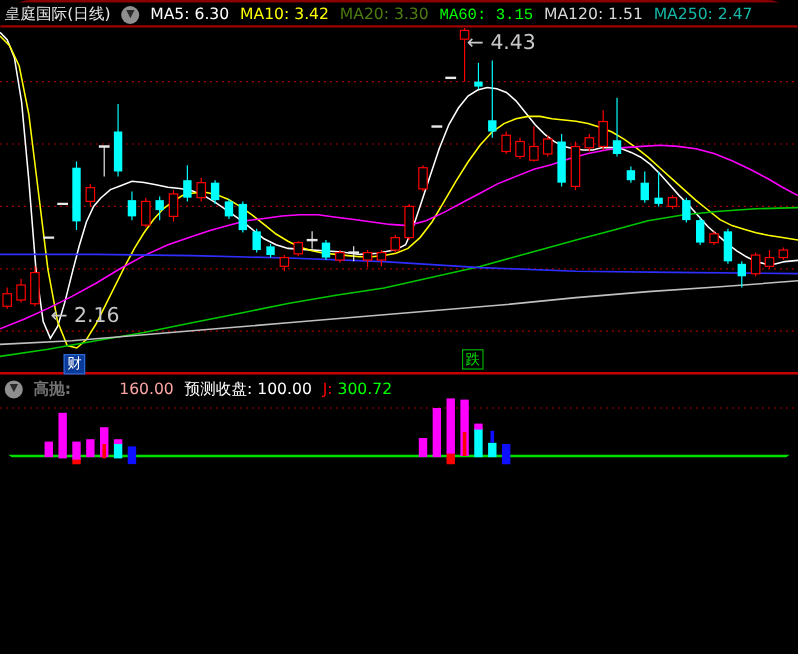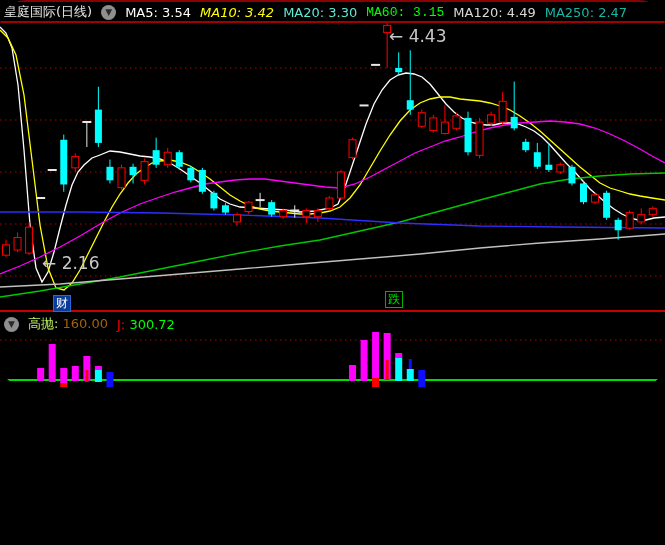--- a/index.html
+++ b/index.html
@@ -261,31 +261,32 @@
       <rect x="649.3000000000001" y="519" width="7" height="8" fill="#ff0000"></rect>
       <line x1="0" y1="22" x2="665" y2="22" stroke="#a00000" stroke-width="2"></line>
       <line x1="0" y1="311" x2="665" y2="311" stroke="#c80000" stroke-width="2"></line>
     </svg>
 
   <div class="topline" style="top:0;"></div>
 
   <div class="hdr" id="main-header">
     <span style="color:#e8e8e8;">皇庭国际(日线)</span>
     <span class="circle-icon">▼</span>
-    <span class="hitem" style="color: rgb(255, 255, 255);"><span>MA5:</span> <span>3.54</span></span>
-    <span class="hitem" style="color: rgb(255, 255, 0); font-style: italic;"><span>MA10:</span> <span>3.42</span></span>
-    <span class="hitem" style="color: #5eead4;"><span>MA20:</span> <span>3.30</span></span>
+    <span class="hitem" style="color: rgb(255, 255, 255);"><span>MA5:</span> <span>6.30</span></span>
+    <span class="hitem" style="color: rgb(255, 255, 0);"><span>MA10:</span> <span>3.42</span></span>
+    <span class="hitem" style="color: #4d7c0f;"><span>MA20:</span> <span>3.30</span></span>
     <span class="hitem" style="color: rgb(0, 255, 0); font-family: Liberation Mono, monospace;"><span>MA60:</span> <span>3.15</span></span>
-    <span class="hitem" style="color: rgb(216, 216, 216);"><span>MA120:</span> <span>4.49</span></span>
+    <span class="hitem" style="color: rgb(216, 216, 216);"><span>MA120:</span> <span>1.51</span></span>
     <span class="hitem" style="color: #14b8a6;"><span>MA250:</span> <span>2.47</span></span>
   </div>
 
   <div class="hdr" id="ind-header">
     <span class="circle-icon">▼</span>
-    <span class="hitem"><span style="color: #bef264;">高抛:</span> <span style="color: #a16207;">160.00</span></span>
+    <span class="hitem"><span style="color: #737373; font-weight: bold;">高抛:</span> <span style="color: #fca5a5; margin-left: 36px;">160.00</span></span>
+    <span class="hitem"><span style="color: rgb(255, 255, 255);">预测收盘:</span> <span style="color: rgb(255, 255, 255);">100.00</span></span>
     <span class="hitem"><span style="color: rgb(255, 0, 0);">J:</span> <span style="color: rgb(0, 255, 0);">300.72</span></span>
   </div>
 
   <div class="anno" id="peak-label">← 4.43</div>
   <div class="anno" id="trough-label">← 2.16</div>
 
   <div class="marker" id="buy-marker">财</div>
   <div class="marker" id="sell-marker">跌</div>
 
 </div>

